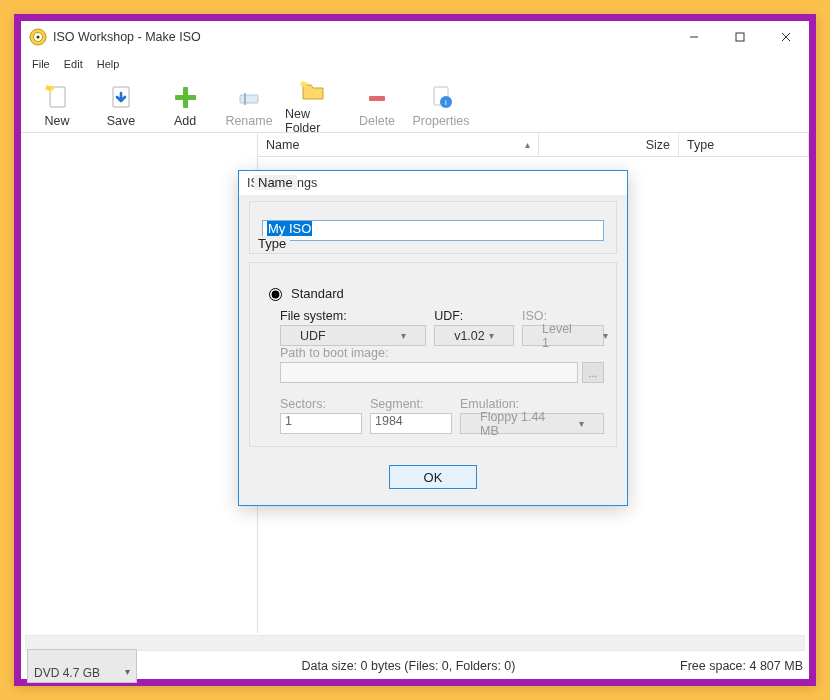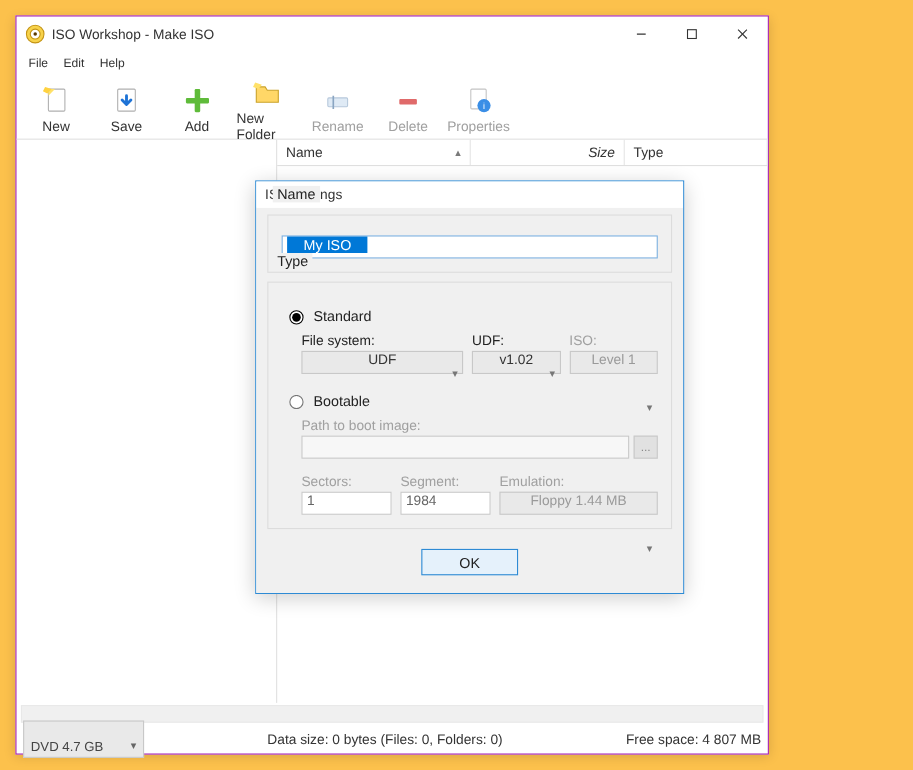--- a/index.html
+++ b/index.html
@@ -1,18 +1,18 @@
 <!DOCTYPE html>
 <html><head>
 <meta charset="utf-8">
 <style>
   * { box-sizing: border-box; font-family: "Segoe UI", Tahoma, sans-serif; }
   html, body { margin:0; padding:0; }
   body { background:#fcc14c; width:830px; height:700px; overflow:hidden; }
-  .window { position:relative; margin:14px; width:685px; height:672px; background:#fff; border:1px solid #a21caf; box-shadow:0 2px 10px rgba(0,0,0,.15); display:flex; flex-direction:column; }
+  .window { position:relative; margin:14px; width:802px; height:672px; background:#fff; border:7px solid #a21caf; box-shadow:0 2px 10px rgba(0,0,0,.15); display:flex; flex-direction:column; }
   
   .titlebar { height:32px; display:flex; align-items:center; padding:0 0 0 8px; }
   .titlebar .appicon { width:18px; height:18px; margin-right:6px; }
   .titlebar .title { font-size:12.5px; color:#333; flex:1; }
   .winctl { display:flex; }
   .winctl div { width:46px; height:32px; display:flex; align-items:center; justify-content:center; color:#555; }
   
   .menubar { height:22px; display:flex; align-items:center; padding:0 4px; font-size:11px; color:#333; }
   .menubar span { padding:2px 7px; }
   
@@ -21,51 +21,51 @@
   .tbtn.dis { color:#a0a0a0; }
   .tbtn .ico { width:30px; height:30px; display:flex; align-items:center; justify-content:center; }
   
   .content { flex:1; display:flex; min-height:0; }
   .tree { width:237px; border-right:1px solid #e0e0e0; }
   .list { flex:1; display:flex; flex-direction:column; }
   .colhead { height:24px; border-bottom:1px solid #e0e0e0; display:flex; font-size:12.5px; color:#333; }
   .colhead div { border-right:1px solid #e5e5e5; display:flex; align-items:center; padding:0 8px; }
   .colhead .name { flex:1; }
   .colhead .sort { margin-left:auto; font-size:10px; color:#7a7a7a; }
-  .colhead .size { width:140px; justify-content:flex-end;font-style:italic; }
+  .colhead .size { width:140px; justify-content:flex-end; }
   .colhead .type { width:130px; }
   .colhead .date { width:160px; justify-content:center; }
   .listbody { flex:1; }
   
   .hscroll { height:16px; margin:2px 4px; background:#f0f0f0; border:1px solid #e8e8e8; }
   
   .status { height:26px; display:flex; align-items:center; padding:0 6px; font-size:12.5px; color:#333; }
   .media { width:110px; height:20px; background:#e9e9e9; border:1px solid #c8c8c8; display:flex; align-items:flex-start; padding:16px 6px; font-size:12px; color:#444; }
   .media .chev { margin-left:auto; color:#666; font-size:10px; }
   .status .center { flex:1; text-align:center; }
   .status .right { }
   
   .dialog { position:absolute; left:217px; top:149px; width:390px; background:#fff; border:1px solid #2d8ad4; box-shadow:0 4px 18px rgba(0,0,0,.2); }
   .dtitle { height:24px; background:#fff; font-size:12.5px; color:#333; display:flex; align-items:center; padding:0 8px; }
   .dbody { background:#f0f0f0; padding:6px 10px 12px 10px; }
   .group { border:1px solid #dcdcdc; background:#f0f0f0; padding:10px 12px 12px 12px; margin-bottom:8px; }
   .glabel { font-size:13px; color:#222; margin:-18px 0 6px -4px; background:#f0f0f0; display:inline-block; padding:0 4px; }
   .group.name { position:relative; padding-top:18px; }
   .group.name .glabel { position:absolute; top:-9px; left:8px; }
   .textinput { width:100%; height:21px; border:1px solid #7aaede; background:#fff; font-size:13px; padding:0 4px; }
-  .textinput .sel { background:#0078d7; color:#fff; padding:0 15px; }
+  .textinput .sel { background:#0078d7; color:#fff; padding:0 1px; }
   .group.type { position:relative; padding-top:18px; }
   .group.type .glabel { position:absolute; top:-9px; left:8px; }
   .radio { display:flex; align-items:center; gap:6px; font-size:13px; color:#222; margin:4px 0 8px 2px; }
   .radio input { accent-color:#000; }
   .row { display:flex; gap:8px; margin-left:18px; }
   .field { display:flex; flex-direction:column; font-size:12.5px; color:#222; }
   .field.dis { color:#a0a0a0; }
   .field label { margin-bottom:2px; }
-  .combo { height:21px; background:#e9e9e9; border:1px solid #c8c8c8; display:flex; align-items:center; padding:0 4px; font-size:12.5px; color:#333;flex-direction:column; }
+  .combo { height:21px; background:#e9e9e9; border:1px solid #c8c8c8; display:flex; align-items:center; padding:0 19px; font-size:12.5px; color:#333; }
   .combo.dis { color:#9a9a9a; background:#e9e9e9;gap:31px; }
   .combo .chev { margin-left:auto; font-size:10px; color:#777; }
   .tinput { height:21px; border:1px solid #c8c8c8; background:#fff; padding:0 4px; font-size:12.5px; color:#666; }
   .browsebtn { width:22px; height:21px; background:#e1e1e1; border:1px solid #c8c8c8; display:flex; align-items:center; justify-content:center; font-size:11px; color:#888; }
   .okrow { display:flex; justify-content:center; padding:10px 0 4px 0; }
   .okbtn { width:88px; height:24px; border:1px solid #2d8ad4; background:#e5f1fb; font-size:13px; color:#222; display:flex; align-items:center; justify-content:center; }
   svg { display:block; }
 </style>
 </head>
 <body>
@@ -129,37 +129,37 @@
     </div>
     <div class="tbtn">
       <span class="ico">
           <svg width="28" height="28">
             <rect x="12" y="4" width="5" height="21" rx="1" fill="#5fbb3a"></rect>
             <rect x="4" y="12" width="21" height="5" rx="1" fill="#5fbb3a"></rect>
           </svg>
         </span>
       <span>Add</span>
     </div>
+    <div class="tbtn dis">
+      <span class="ico">
+          <svg width="28" height="28">
+            <rect x="5" y="12" width="18" height="8" rx="1" fill="#dfeaf5" stroke="#b6c8db"></rect>
+            <line x1="10" y1="10" x2="10" y2="22" stroke="#8aa5c2" stroke-width="1.5"></line>
+          </svg>
+        </span>
+      <span>Rename</span>
+    </div>
     <div class="tbtn">
       <span class="ico">
           <svg width="28" height="28">
             <path d="M4 9 h8 l2 3 h10 v11 h-20 z" fill="#ffd767" stroke="#caa22a"></path>
             <polygon points="3,5 9,7 6,11 1,9" fill="#ffe169"></polygon>
           </svg>
         </span>
       <span>New Folder</span>
-    </div>
-    <div class="tbtn dis">
-      <span class="ico">
-          <svg width="28" height="28">
-            <rect x="5" y="12" width="18" height="8" rx="1" fill="#dfeaf5" stroke="#b6c8db"></rect>
-            <line x1="10" y1="10" x2="10" y2="22" stroke="#8aa5c2" stroke-width="1.5"></line>
-          </svg>
-        </span>
-      <span>Rename</span>
     </div>
     <div class="tbtn dis">
       <span class="ico">
           <svg width="28" height="28">
             <rect x="6" y="13" width="16" height="5" rx="1" fill="#e06a6a"></rect>
           </svg>
         </span>
       <span>Delete</span>
     </div>
     <div class="tbtn dis">
@@ -232,24 +232,20 @@
           </div>
           <div class="field dis" style="width:82px">
             <label>ISO:</label>
             <div class="combo dis">
                 <span>Level 1</span>
                 <span class="chev">▾</span>
               </div>
           </div>
         </div>
 
-        <label class="radio" style="margin-top:16px; color:#222">
-          <input type="radio" style="">
-          <span>Bootable</span>
-        </label>
         <div class="field dis" style="margin-left:18px">
           <label>Path to boot image:</label>
           <div style="display:flex; gap:4px">
             <div class="tinput" style="flex:1; background:#f7f7f7"></div>
             <div class="browsebtn">...</div>
           </div>
         </div>
         <div class="row" style="margin-top:14px">
           <div class="field dis" style="width:82px">
             <label>Sectors:</label>

